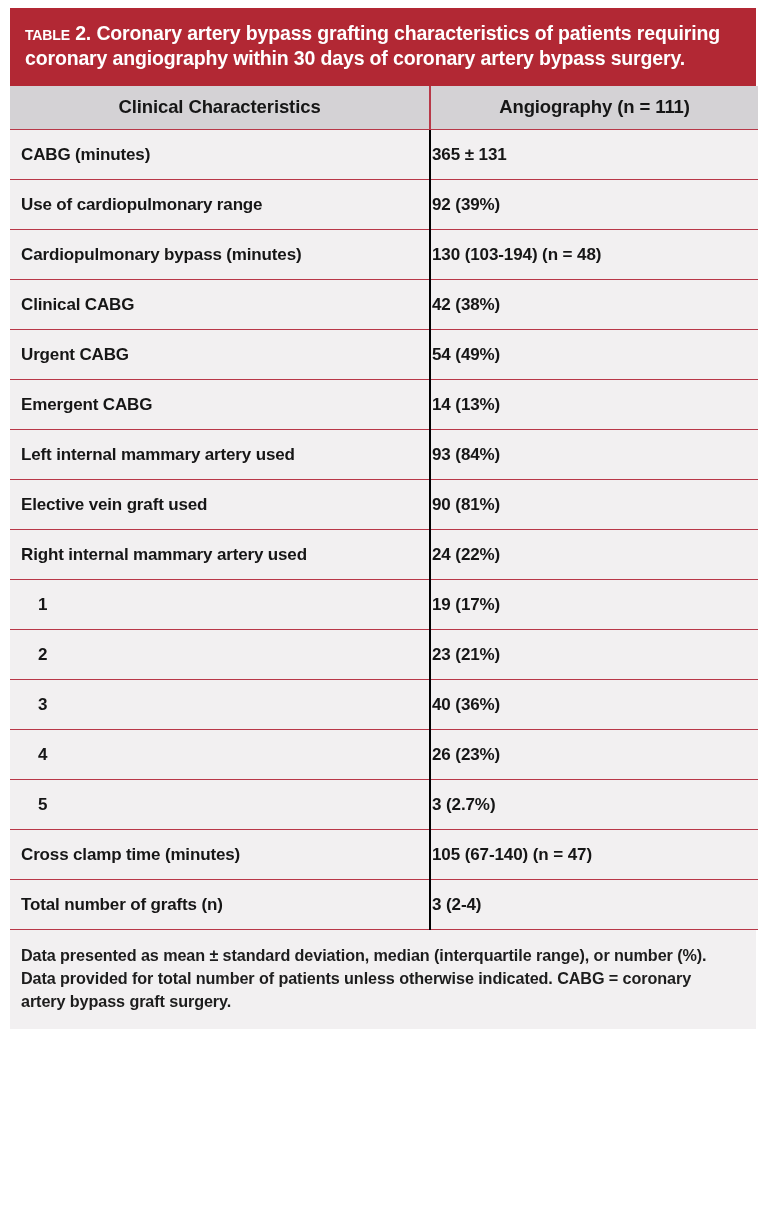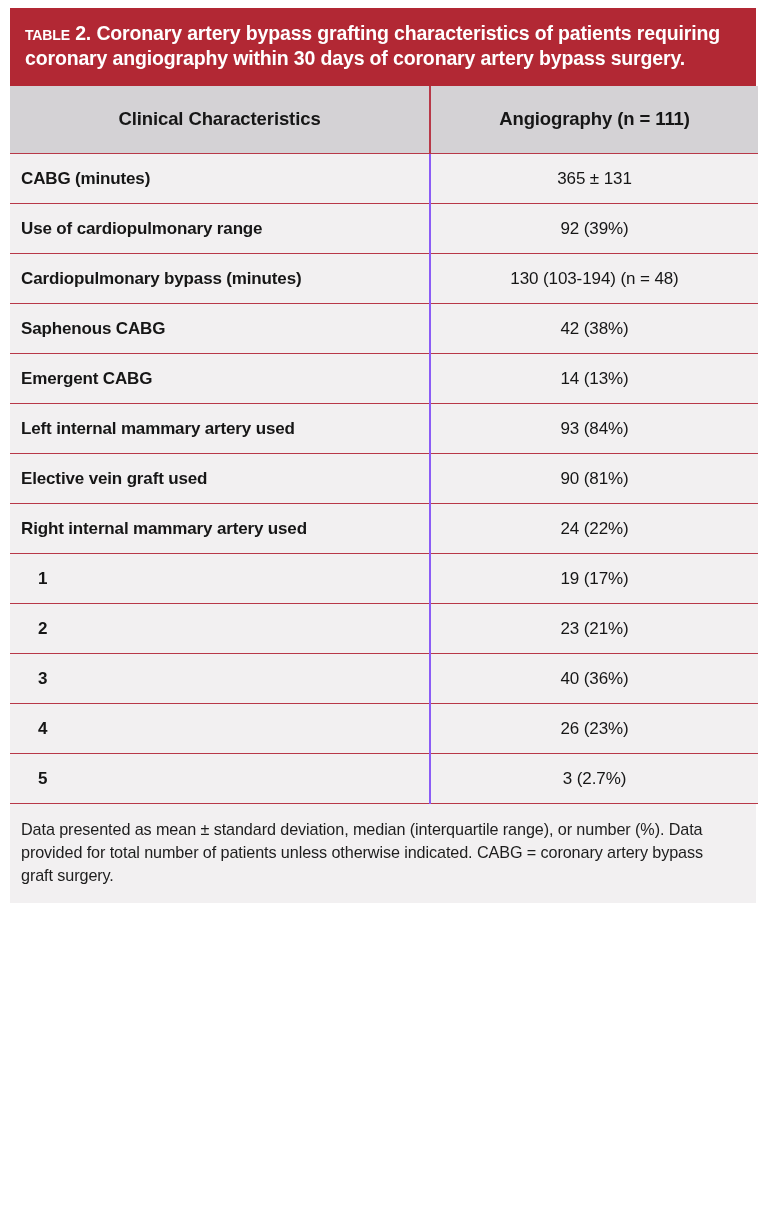--- a/index.html
+++ b/index.html
@@ -56,49 +56,49 @@
     border-bottom: 1.6px solid #b83848;
     height: 50px;
     font-size: 17px;
     color: #161616;
   }
   .tbl thead th {
     background: #d4d2d5;
     text-align: center;
     font-weight: bold;
     font-size: 18.5px;
-    height: 68px;
+    height: 44px;
     letter-spacing: -0.1px;
   }
   .tbl thead th.h-label { border-right: 2px solid #b83848; }
   .tbl tbody td.cell-label {
     text-align: left;
     padding-left: 11px;
     font-weight: bold;
-    border-right: 2px solid #8b5cf6;
+    border-right: 2px solid #000000;
     letter-spacing: -0.15px;
   }
   .tbl tbody td.cell-label.indent { padding-left: 28px; }
   .tbl tbody td.cell-value {
-    text-align: center;
-    font-weight: normal;
+    text-align: left;
+    font-weight: bold;
     letter-spacing: -0.1px;
     margin-left: 9px;
   }
   .tbl tbody tr:last-child td { border-bottom: 1.6px solid #b83848; }
 
   
   .footnote {
     background: #f2f0f1;
     box-sizing: border-box;
     padding: 14px 18px 16px 11px;
     font-size: 16.2px;
     line-height: 1.42;
     color: #1d1d1d;
-    font-weight: normal;
+    font-weight: bold;
     letter-spacing: -0.1px;
   }
 </style>
 </head>
 <body>
 
 <div class="figure">
 
   <div class="caption-banner">
     <span class="tbl-label">Table</span><span>&nbsp;</span><span>2.</span>
@@ -123,22 +123,26 @@
         </tr>
         <tr>
           <td class="cell-label">Use of cardiopulmonary range</td>
           <td class="cell-value">92 (39%)</td>
         </tr>
         <tr>
           <td class="cell-label">Cardiopulmonary bypass (minutes)</td>
           <td class="cell-value">130 (103-194) (n = 48)</td>
         </tr>
         <tr>
-          <td class="cell-label">Saphenous CABG</td>
+          <td class="cell-label">Clinical CABG</td>
           <td class="cell-value">42 (38%)</td>
+        </tr>
+        <tr>
+          <td class="cell-label">Urgent CABG</td>
+          <td class="cell-value">54 (49%)</td>
         </tr>
         <tr>
           <td class="cell-label">Emergent CABG</td>
           <td class="cell-value">14 (13%)</td>
         </tr>
         <tr>
           <td class="cell-label">Left internal mammary artery used</td>
           <td class="cell-value">93 (84%)</td>
         </tr>
         <tr>
@@ -162,18 +166,26 @@
           <td class="cell-value">40 (36%)</td>
         </tr>
         <tr>
           <td class="cell-label indent">4</td>
           <td class="cell-value">26 (23%)</td>
         </tr>
         <tr>
           <td class="cell-label indent">5</td>
           <td class="cell-value">3 (2.7%)</td>
         </tr>
+        <tr>
+          <td class="cell-label">Cross clamp time (minutes)</td>
+          <td class="cell-value">105 (67-140) (n = 47)</td>
+        </tr>
+        <tr>
+          <td class="cell-label">Total number of grafts (n)</td>
+          <td class="cell-value">3 (2-4)</td>
+        </tr>
       </tbody>
   </table>
 
   <div class="footnote">Data presented as mean ± standard deviation, median (interquartile range), or number (%). Data provided for total number of patients unless otherwise indicated. CABG = coronary artery bypass graft surgery.</div>
 
 </div>
 
 </body></html>

